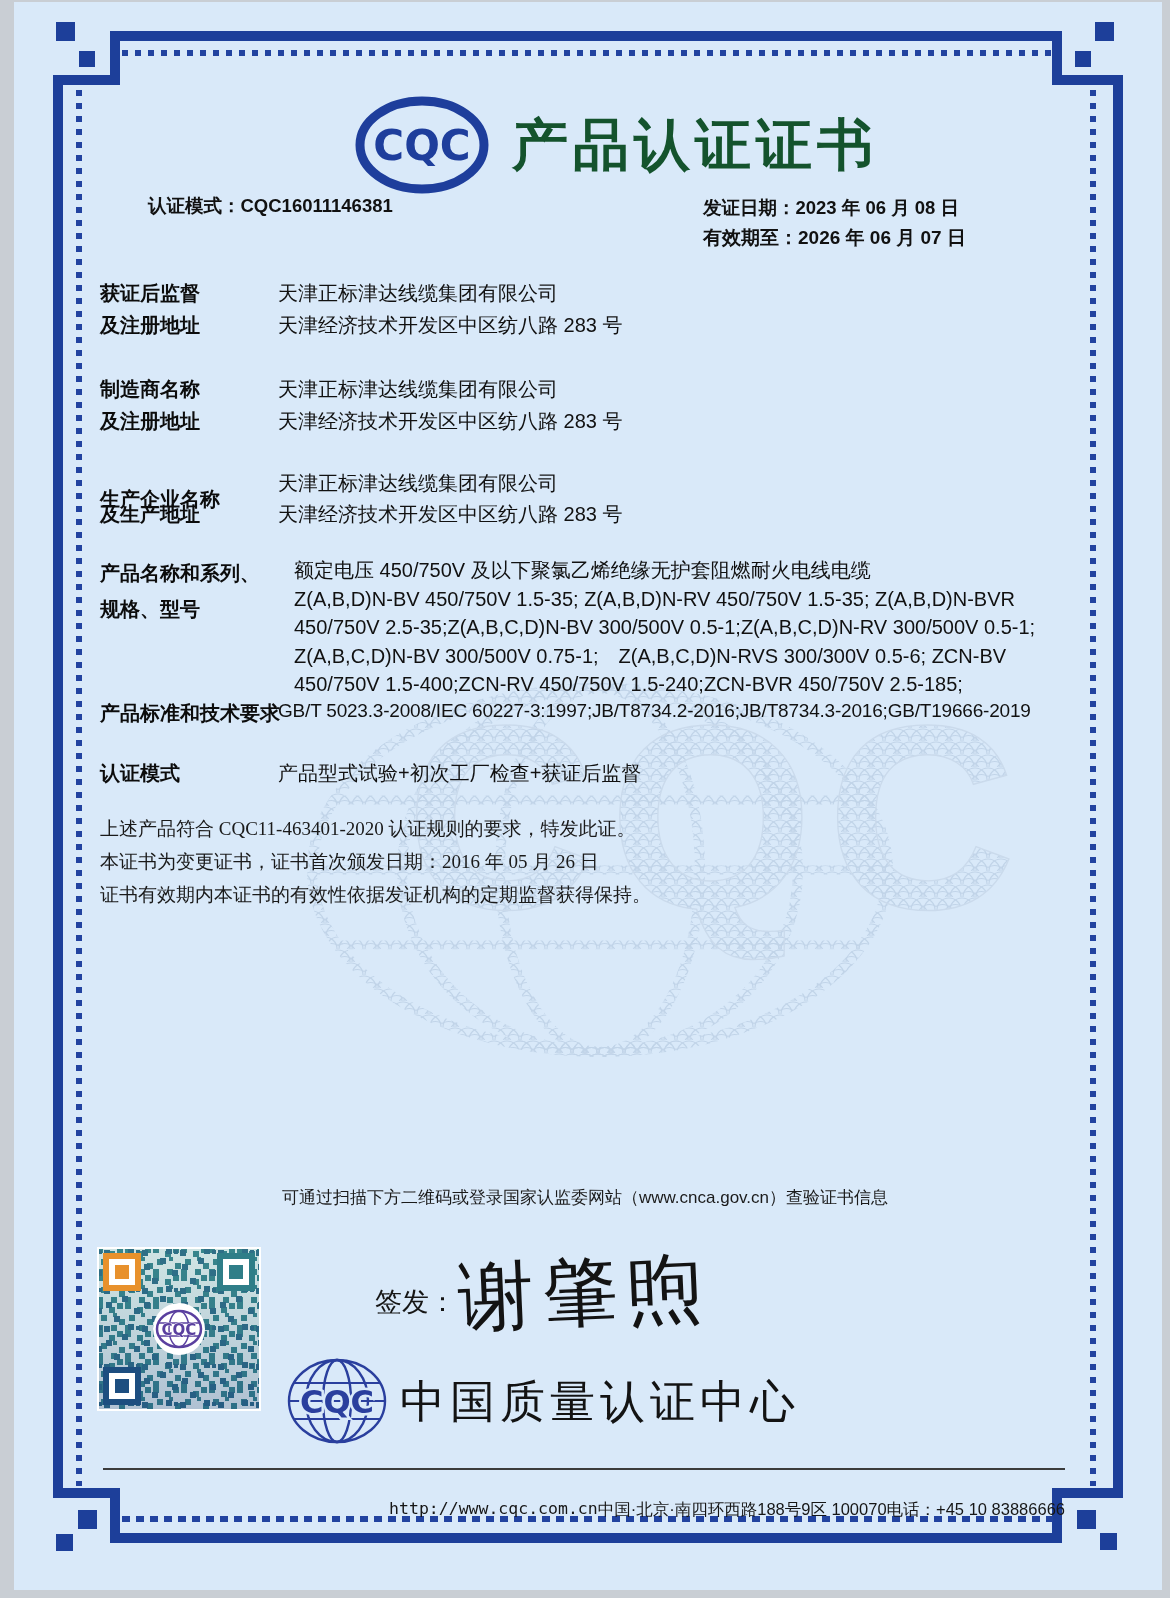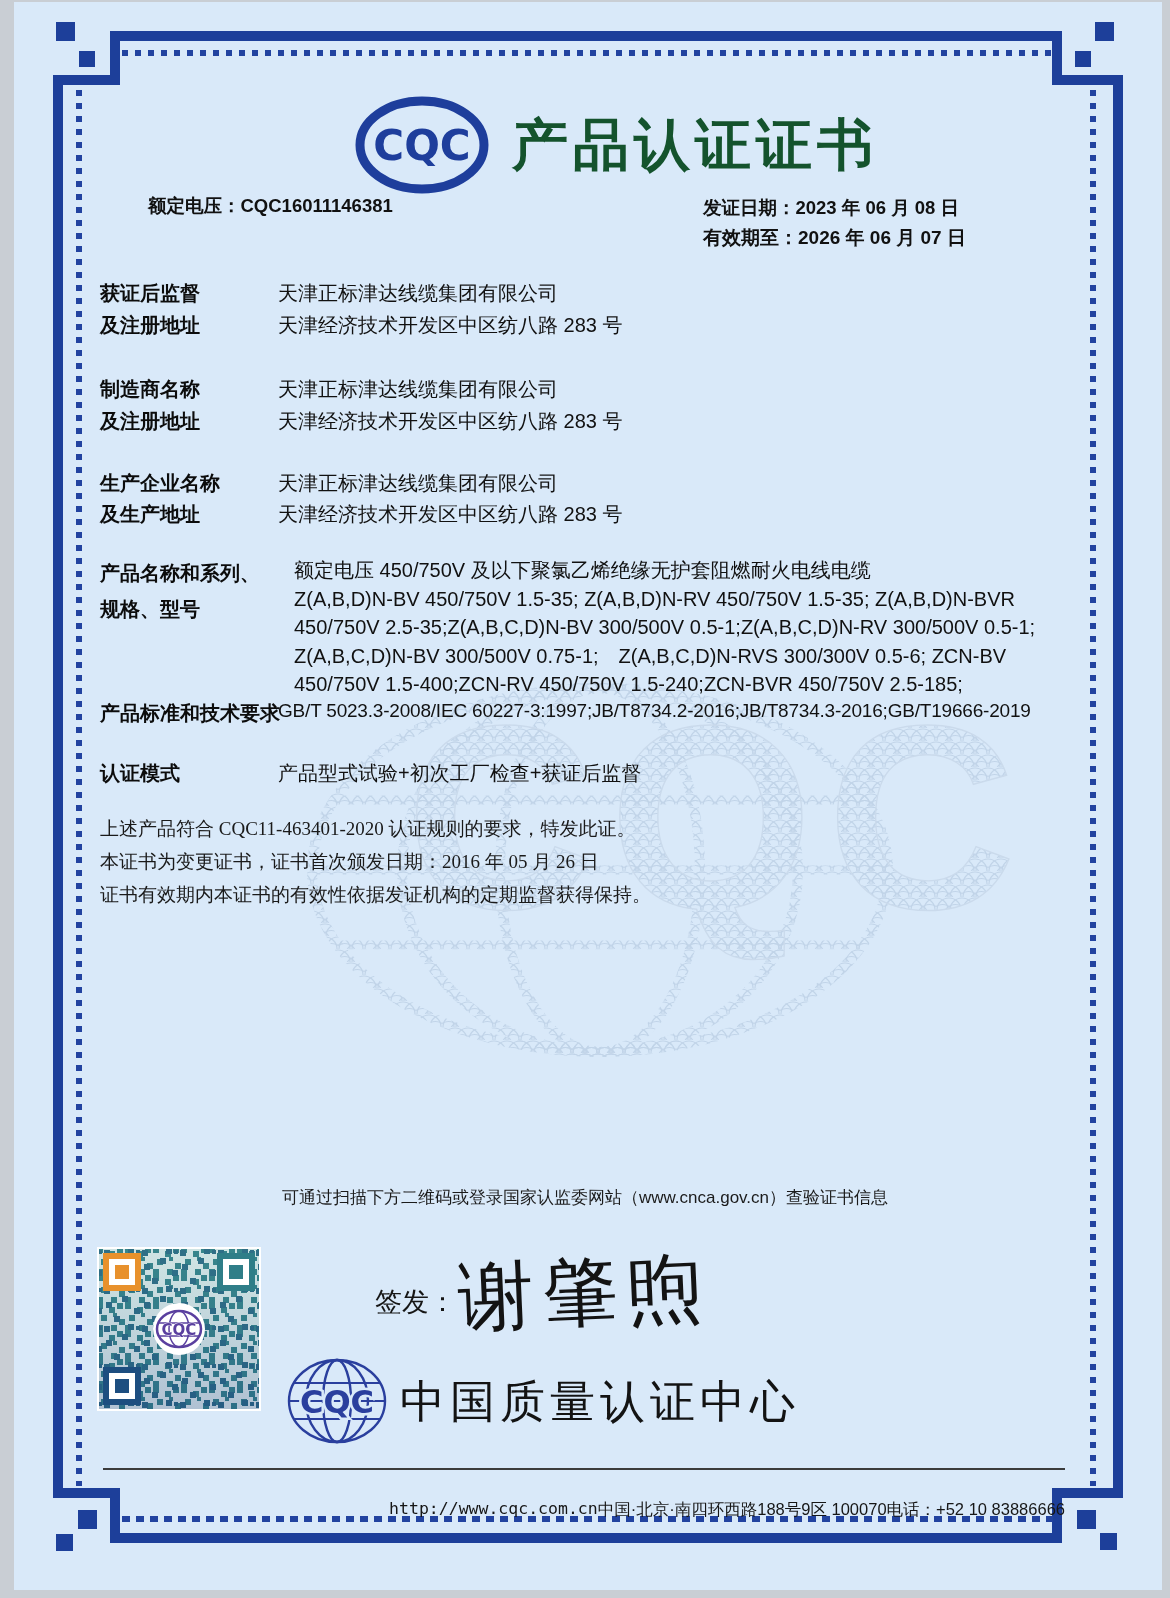--- a/index.html
+++ b/index.html
@@ -101,40 +101,40 @@
 </svg>
 
 <svg class="abs" width="144" height="102" style="left:350px;top:94px;">
   <ellipse cx="72" cy="51" rx="62" ry="44" fill="none" stroke="#1e3e9c" stroke-width="9"></ellipse>
   <text x="72" y="66" text-anchor="middle" font-family="DejaVu Sans, sans-serif" font-size="42" font-weight="bold" fill="#1e3e9c" letter-spacing="0">CQC</text>
 </svg>
 
 <div class="abs title">产品认证证书</div>
 
 <div class="abs certno">
-  <span>额定电压：</span><span>CQC16011146381</span>
+  <span>认证模式：</span><span>CQC16011146381</span>
 </div>
 <div class="abs dateline1">
   <span>发证日期：</span><span>2023 年 06 月 08 日</span>
 </div>
 <div class="abs dateline2">
   <span>有效期至：</span><span>2026 年 06 月 07 日</span>
 </div>
 
 <div class="abs flabel" style="top:280px;">获证后监督</div>
 <div class="abs fvalue" style="top:280px;">天津正标津达线缆集团有限公司</div>
 <div class="abs flabel" style="top:312px;">及注册地址</div>
 <div class="abs fvalue" style="top:312px;">天津经济技术开发区中区纺八路 283 号</div>
 
 <div class="abs flabel" style="top:376px;">制造商名称</div>
 <div class="abs fvalue" style="top:376px;">天津正标津达线缆集团有限公司</div>
 <div class="abs flabel" style="top:408px;">及注册地址</div>
 <div class="abs fvalue" style="top:408px;">天津经济技术开发区中区纺八路 283 号</div>
 
-<div class="abs flabel" style="top:470px;">生产企业名称</div>
+<div class="abs flabel" style="top:486px;">生产企业名称</div>
 <div class="abs fvalue" style="top:470px;">天津正标津达线缆集团有限公司</div>
 <div class="abs flabel" style="top:501px;">及生产地址</div>
 <div class="abs fvalue" style="top:501px;">天津经济技术开发区中区纺八路 283 号</div>
 
 <div class="abs flabel" style="top:560px;">产品名称和系列、</div>
 <div class="abs flabel" style="top:596px;">规格、型号</div>
 <div class="abs prodbox">
   <div>额定电压 450/750V 及以下聚氯乙烯绝缘无护套阻燃耐火电线电缆</div>
   <div>Z(A,B,D)N-BV 450/750V 1.5-35; Z(A,B,D)N-RV 450/750V 1.5-35; Z(A,B,D)N-BVR 450/750V 2.5-35;Z(A,B,C,D)N-BV 300/500V 0.5-1;Z(A,B,C,D)N-RV 300/500V 0.5-1; Z(A,B,C,D)N-BV 300/500V 0.75-1;　Z(A,B,C,D)N-RVS 300/300V 0.5-6; ZCN-BV 450/750V 1.5-400;ZCN-RV 450/750V 1.5-240;ZCN-BVR 450/750V 2.5-185;</div>
 </div>
@@ -229,14 +229,14 @@
     <line x1="5" y1="65" x2="101" y2="65"></line>
   </g>
   <text x="53" y="59" text-anchor="middle" font-family="DejaVu Sans, sans-serif" font-size="32" font-weight="bold" fill="#2a3f9e" stroke="#d9e9f9" stroke-width="5" paint-order="stroke">CQC</text>
 </svg>
 <div class="abs orgname">中国质量认证中心</div>
 
 <div class="abs footrule"></div>
 <div class="abs footer">
   <span class="url">http://www.cqc.com.cn</span>
   <span>中国·北京·南四环西路188号9区  100070</span>
-  <span>电话：+52 10 83886666</span>
+  <span>电话：+45 10 83886666</span>
 </div>
 
 </body></html>

